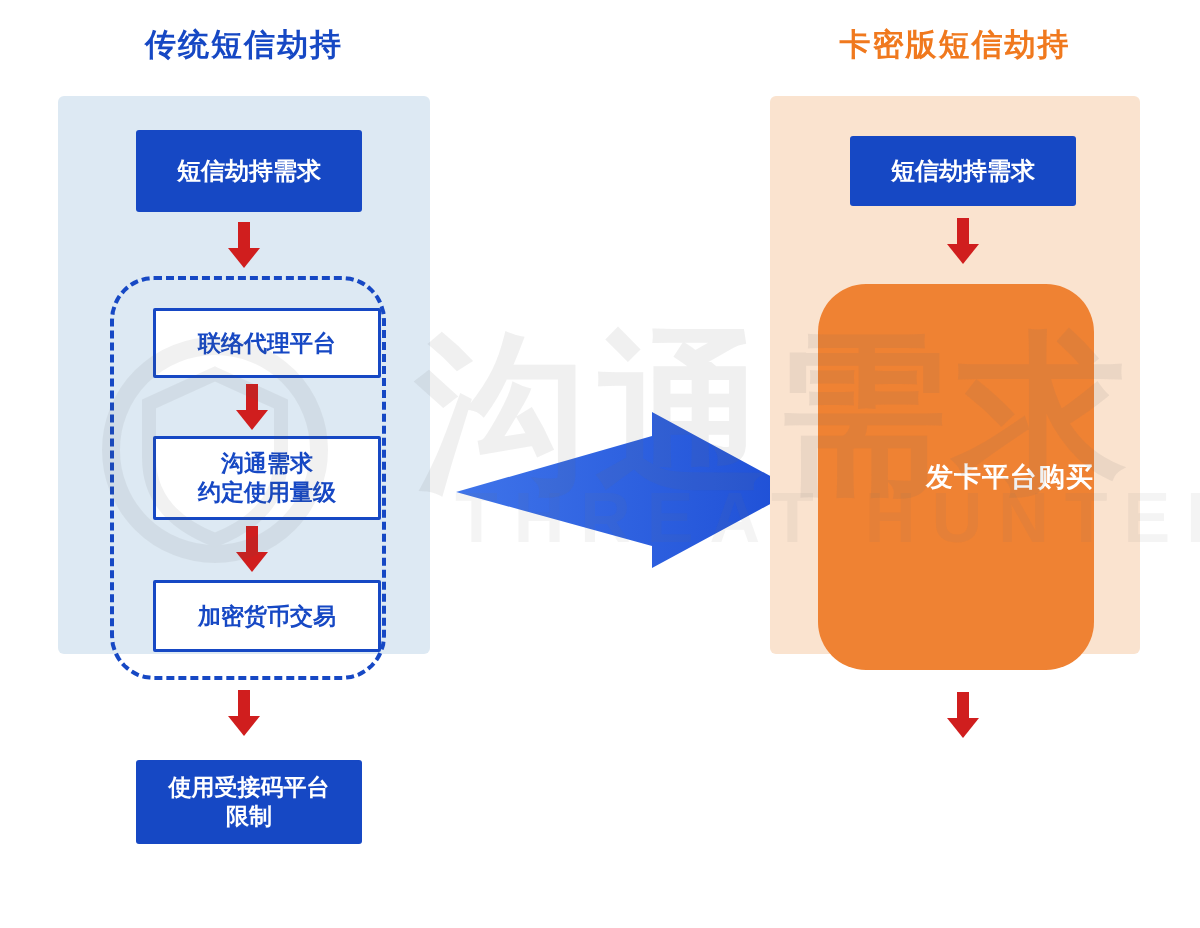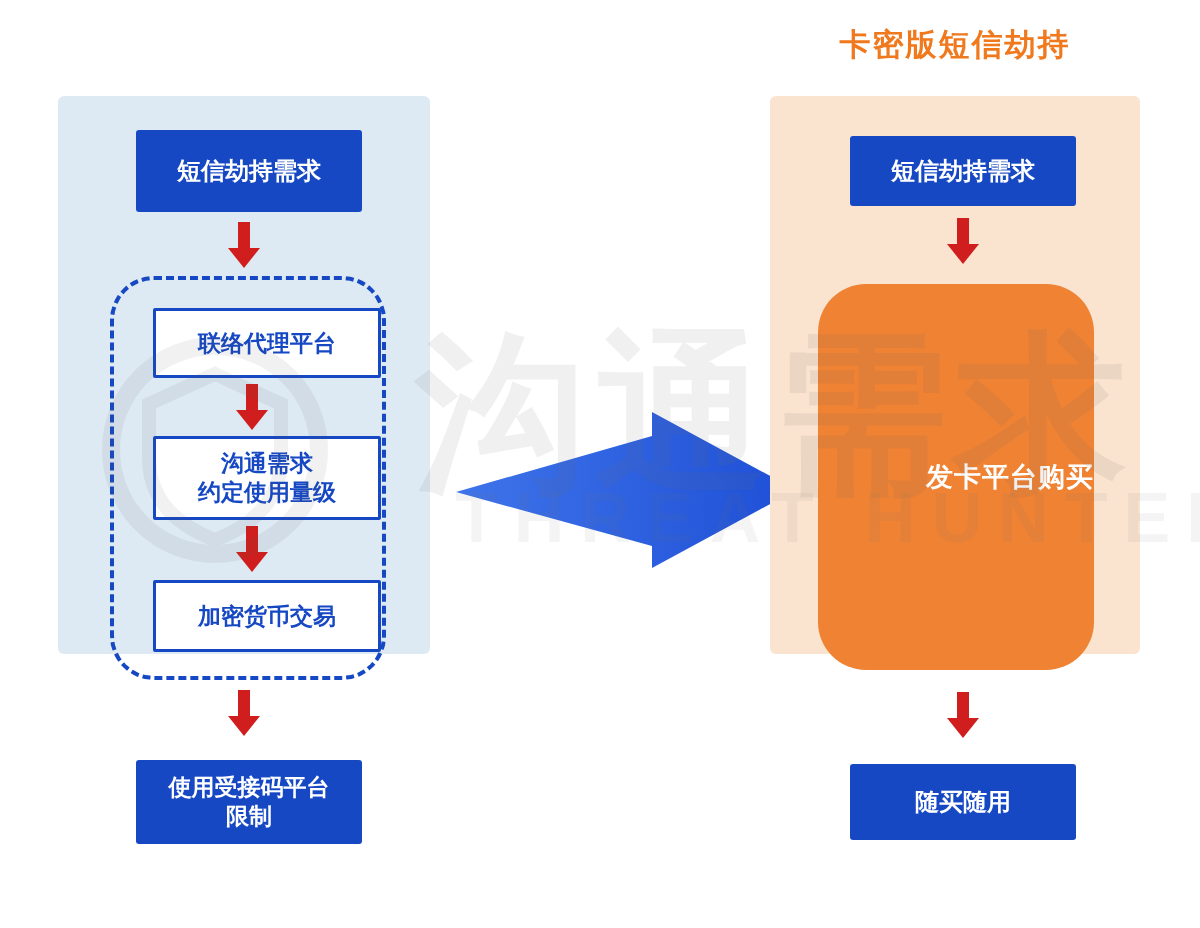--- a/index.html
+++ b/index.html
@@ -37,20 +37,21 @@
          letter-spacing:8px;color:rgba(110,110,110,0.10);white-space:nowrap;}
   .wm-en{position:absolute;left:455px;top:478px;font-size:70px;font-weight:bold;
          letter-spacing:16px;color:rgba(120,120,120,0.08);white-space:nowrap;}
   .wm-logo{position:absolute;left:95px;top:330px;opacity:0.08;}
 </style>
 </head>
 <body>
 
 <div class="canvas">
 
+  <div class="col-title title-blue">传统短信劫持</div>
   <div class="col-title title-orange">卡密版短信劫持</div>
 
   <div class="panel panel-left">
     <div class="box solid-blue" style="left:78px;top:34px;width:226px;height:82px;">短信劫持需求</div>
 
     <div class="red-arrow" style="left:170px;top:126px;"></div>
 
     <div class="dashed-group" style="left:52px;top:180px;width:276px;height:404px;">
       <div class="box outline-blue" style="left:22px;top:28px;width:228px;height:70px;">联络代理平台</div>
       <div class="red-arrow" style="left:122px;top:104px;"></div>
@@ -82,21 +83,20 @@
     <div class="box solid-blue" style="left:80px;top:40px;width:226px;height:70px;">短信劫持需求</div>
 
     <div class="red-arrow" style="left:177px;top:122px;"></div>
 
     <div class="orange-box" style="left:48px;top:188px;width:276px;height:386px;">
       <div class="main">发卡平台购买</div>
     </div>
 
     <div class="red-arrow" style="left:177px;top:596px;"></div>
 
-    <div class="box solid-blue" style="left:80px;top:668px;width:226px;height:76px;">随买随用</div>
   </div>
 
   <div class="watermark">
     <svg class="wm-logo" width="240" height="240" viewBox="0 0 240 240" xmlns="http://www.w3.org/2000/svg">
       <circle cx="120" cy="120" r="104" fill="none" stroke="#555555" stroke-width="18"></circle>
       <path d="M120 44 L186 74 V128 C186 172 156 196 120 210 C84 196 54 172 54 128 V74 Z" fill="none" stroke="#555555" stroke-width="14"></path>
     </svg>
     <div class="wm-cn">沟通需求</div>
     <div class="wm-en">THREAT HUNTER</div>
   </div>

